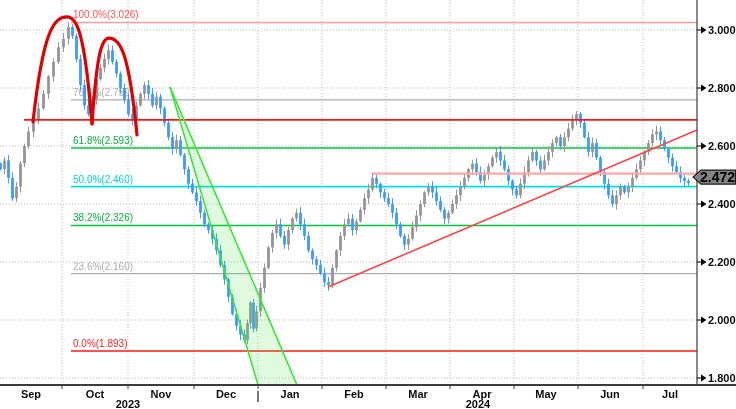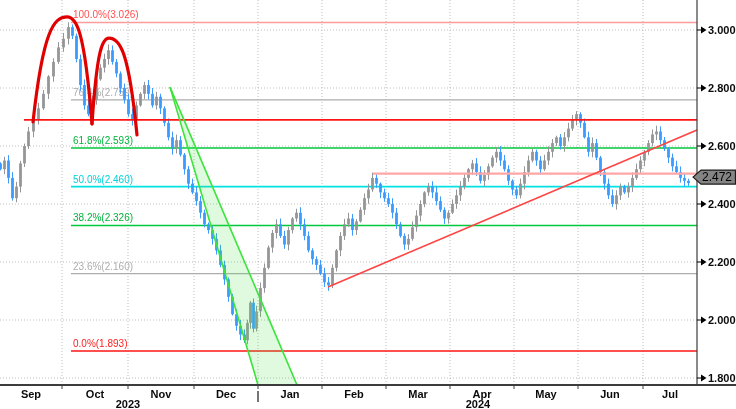--- a/index.html
+++ b/index.html
@@ -3,21 +3,21 @@
 <meta charset="utf-8">
 <style>
   html,body{margin:0;padding:0;background:#ffffff;}
   .chart-wrap{
     position:relative;width:736px;height:409px;background:#ffffff;overflow:hidden;
     font-family:"Liberation Sans", sans-serif;
   }
   svg{position:absolute;left:0;top:0;display:block;}
   .price-badge-text{
     position:absolute;left:700px;top:170.5px;width:34px;height:14px;
-    font-size:12px;font-weight:400;color:#000;text-align:center;line-height:14px;
+    font-size:14px;font-weight:700;color:#000;text-align:center;line-height:14px;
     letter-spacing:0px;z-index:5;pointer-events:none;
   }
 </style>
 </head>
 <body>
 
 <div class="chart-wrap">
   <svg id="plot" width="736" height="409" viewBox="0 0 736 409">
       <g>
         <line x1="0" y1="30" x2="697" y2="30" stroke="#BDBDBD" stroke-width="1" stroke-dasharray="1 2"></line>

